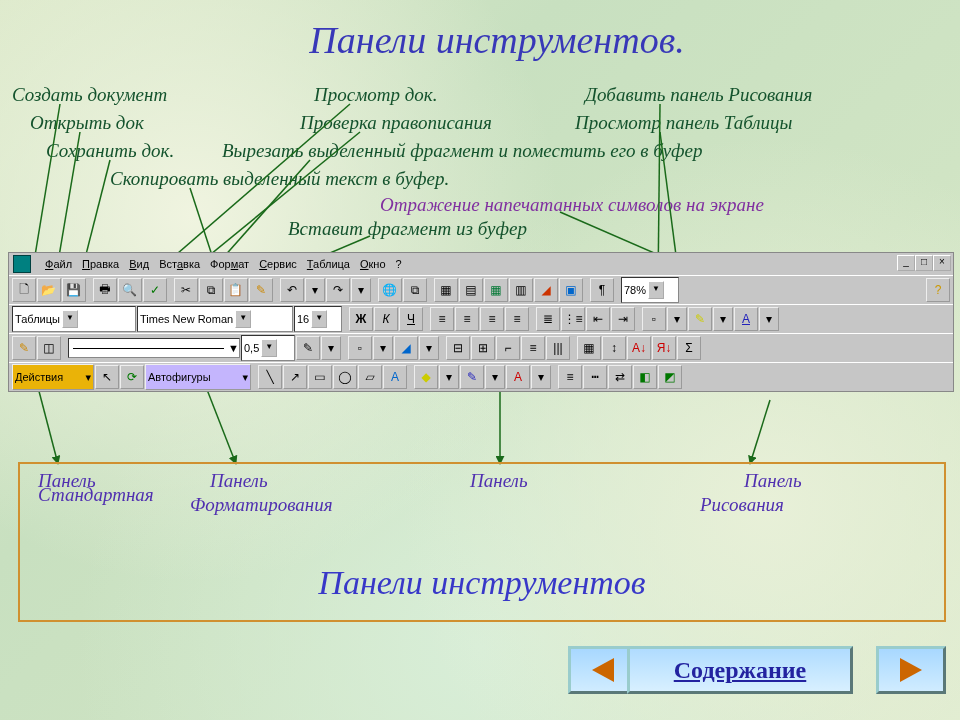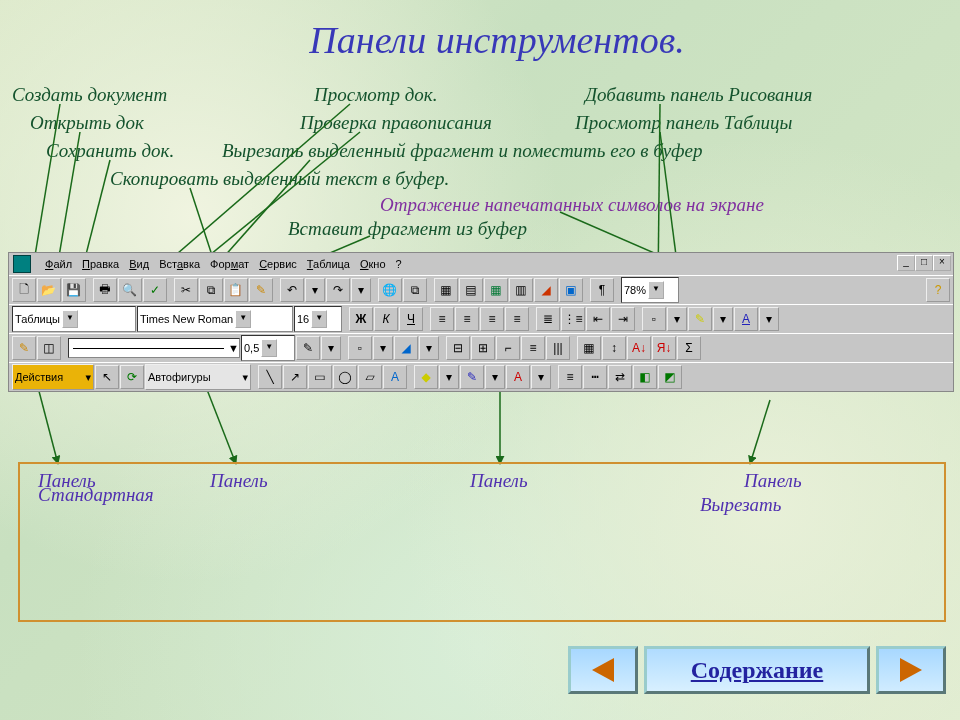--- a/index.html
+++ b/index.html
@@ -56,21 +56,21 @@
   background:linear-gradient(#a8d8ff,#d0ecff);
   border:3px outset #9cc;bottom:26px;
   display:flex;align-items:center;justify-content:center;
 }
 .navbtn.prev{left:568px}
 .navbtn.next{left:876px}
 .navbtn .tri{width:0;height:0;border-top:12px solid transparent;border-bottom:12px solid transparent}
 .navbtn.prev .tri{border-right:22px solid #cc6600}
 .navbtn.next .tri{border-left:22px solid #cc6600}
 .contents{
-  position:absolute;left:644px;bottom:26px;width:220px;height:42px;
+  position:absolute;left:627px;bottom:26px;width:220px;height:42px;
   background:linear-gradient(#b0dcff,#d8f0ff);
   border:3px outset #9cc;display:flex;align-items:center;justify-content:center;
   font-size:24px;font-weight:bold;color:#2323a0;font-style:normal;
   text-decoration:underline;font-family:"Times New Roman",serif;
 }
 svg.arrows{position:absolute;left:0;top:0;pointer-events:none}
 </style>
 </head>
 <body>
 
@@ -245,21 +245,21 @@
     <div class="btn">Σ</div>
   </div>
 
   <div class="tbar">
     <div class="combo" style="width:76px;background:#eab308;border:1px outset #eee">
       <span>Действия</span>
         <span style="margin-left:auto">▾</span>
     </div>
     <div class="btn">↖</div>
     <div class="btn" style="color:#070">⟳</div>
-    <div class="combo" style="width:100px;background:#e5e5e5;border:1px outset #eee">
+    <div class="combo" style="width:100px;background:#c4b5fd;border:1px outset #eee">
       <span>Автофигуры</span>
         <span style="margin-left:auto">▾</span>
     </div>
     <div class="sep"></div>
     <div class="btn">╲</div>
     <div class="btn">↗</div>
     <div class="btn">▭</div>
     <div class="btn">◯</div>
     <div class="btn">▱</div>
     <div class="btn" style="color:#06c">A</div>
@@ -276,23 +276,25 @@
     <div class="btn">⇄</div>
     <div class="btn" style="color:#070">◧</div>
     <div class="btn" style="color:#070">◩</div>
   </div>
 </div>
 
 <div class="capbox">
   <div class="h" style="left:18px;top:6px">Панель</div>
   <div class="h" style="left:18px;top:20px">Стандартная</div>
   <div class="h" style="left:190px;top:6px">Панель</div>
+  <div class="h" style="left:170px;top:30px">Форматирования</div>
   <div class="h" style="left:450px;top:6px">Панель</div>
   <div class="h" style="left:724px;top:6px">Панель</div>
-  <div class="h" style="left:680px;top:30px">Вырезать</div>
+  <div class="h" style="left:680px;top:30px">Рисования</div>
+  <div class="big">Панели инструментов</div>
 </div>
 
 <div class="navbtn prev">
     <div class="tri"></div>
   </div>
 <div class="contents">Содержание</div>
 <div class="navbtn next">
     <div class="tri"></div>
   </div>
 

